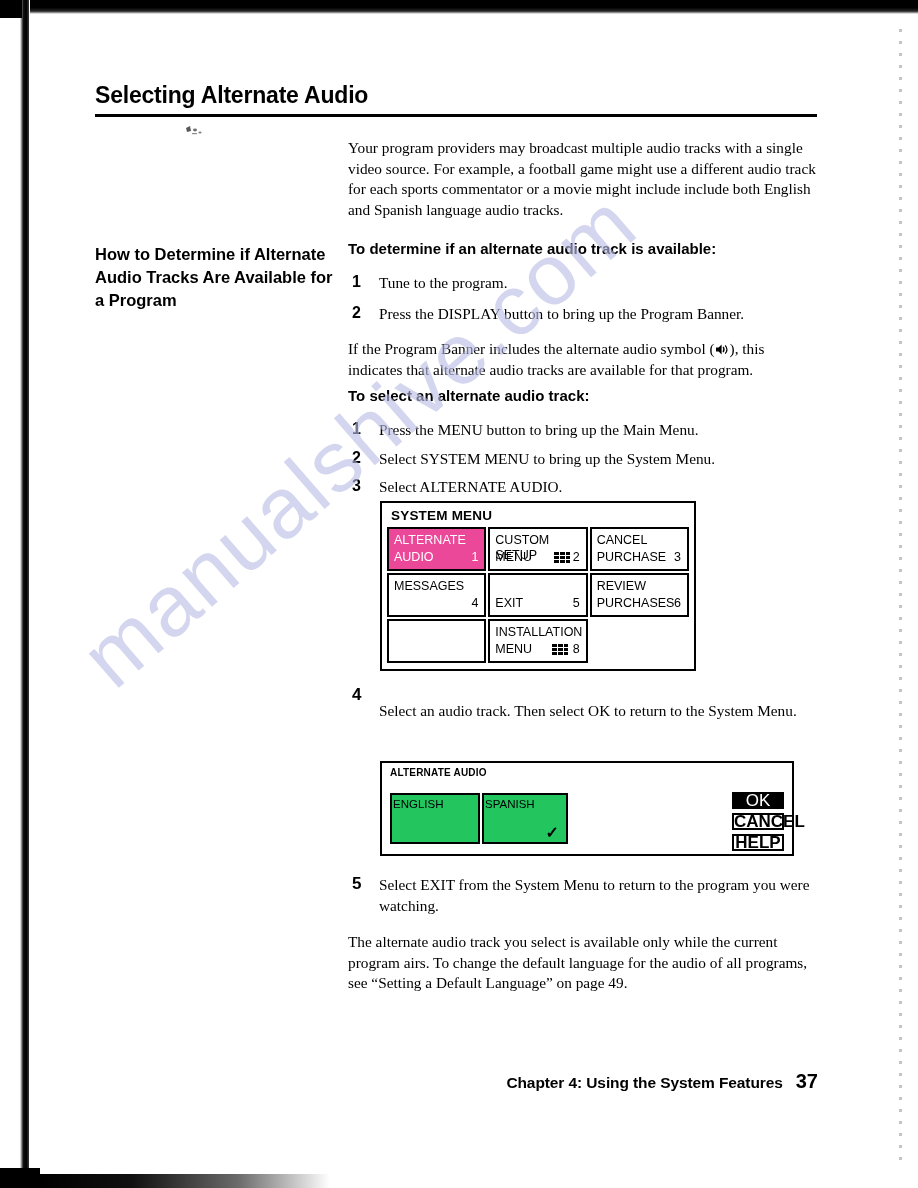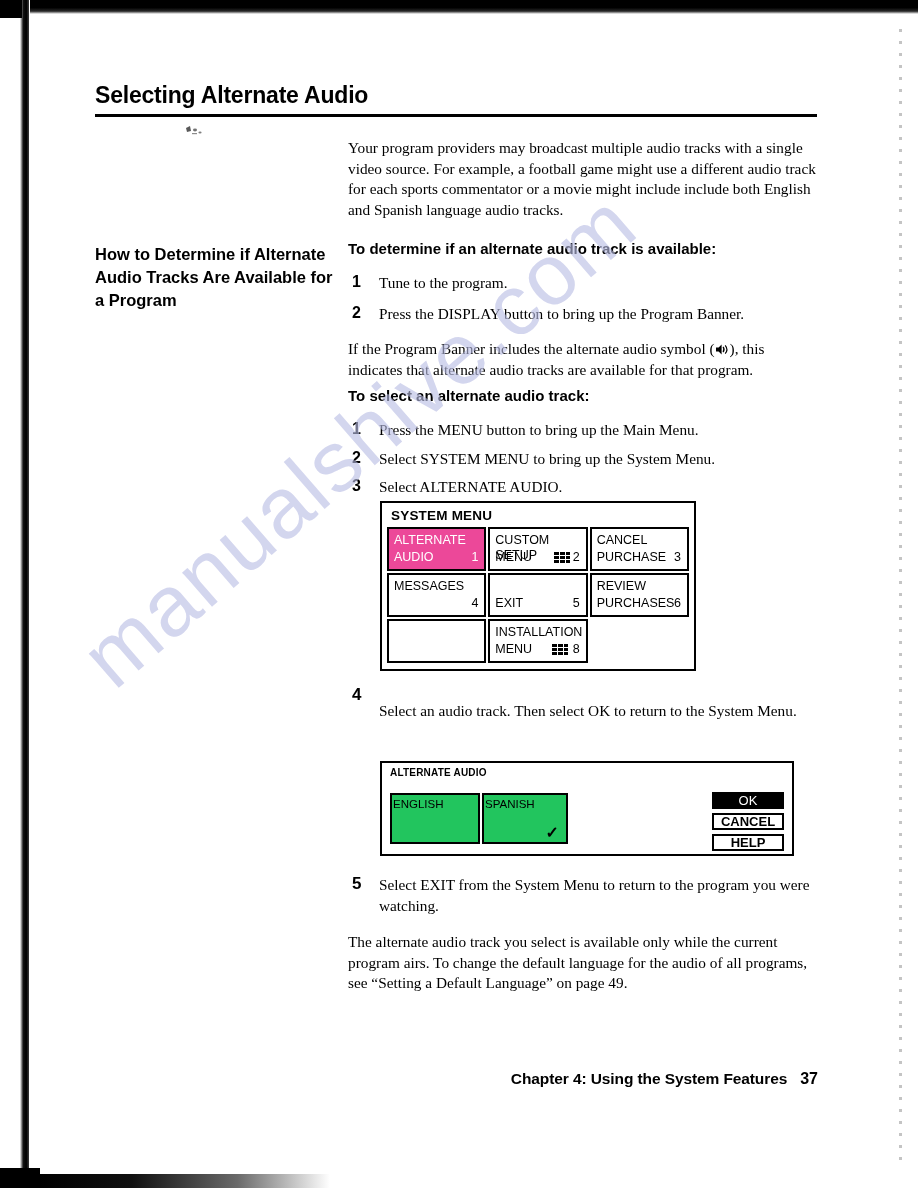--- a/index.html
+++ b/index.html
@@ -288,27 +288,27 @@
     position: absolute;
     right: 7px;
     bottom: 1px;
     font-size: 16px;
     line-height: 16px;
     font-weight: bold;
   }
   .cmd-btn {
     position: absolute;
     right: 8px;
-    width: 72px;
+    width: 52px;
     height: 17px;
     border: 2px solid #000;
     box-sizing: border-box;
     background: #fff;
     text-align: center;
-    font-size: 13px;
+    font-size: 17px;
     font-weight: bold;
     line-height: 13px;
   }
   .cmd-btn.primary {
     background: #000;
     color: #fff;
     border-color: #000;
     font-weight: normal;
   }
   #btn-ok { top: 29px; }
@@ -323,21 +323,21 @@
     width: 818px;
     text-align: right;
     font-family: "Liberation Sans", sans-serif;
   }
   #footer-chapter {
     font-size: 15.5px;
     font-weight: bold;
     letter-spacing: -0.1px;
   }
   #footer-page {
-    font-size: 16px;
+    font-size: 20px;
     font-weight: bold;
     margin-left: 13px;
   }
 </style>
 </head>
 <body>
 
 <div id="scan-top-edge"></div>
 <div id="scan-left-edge"></div>
 <div id="scan-left-block"></div>

